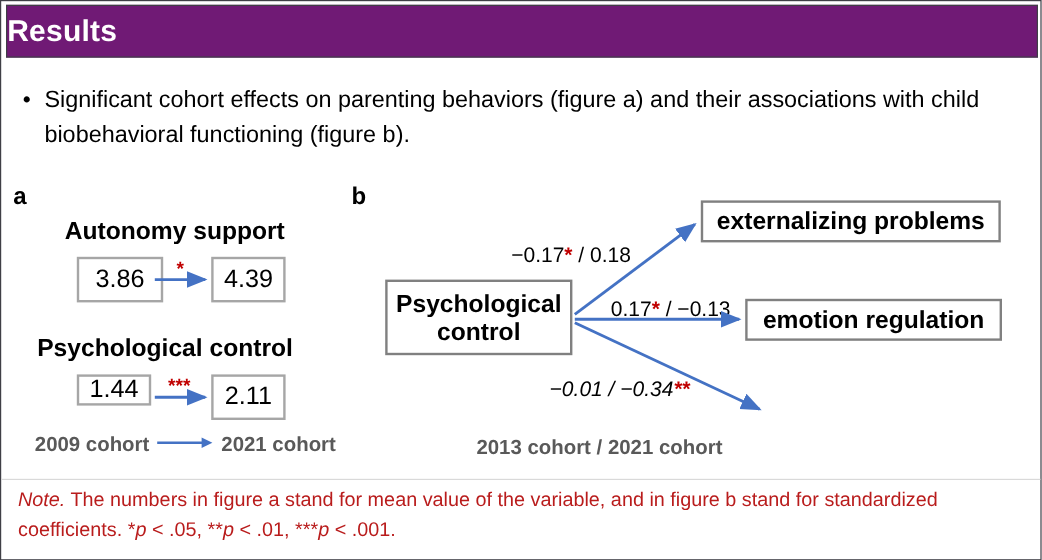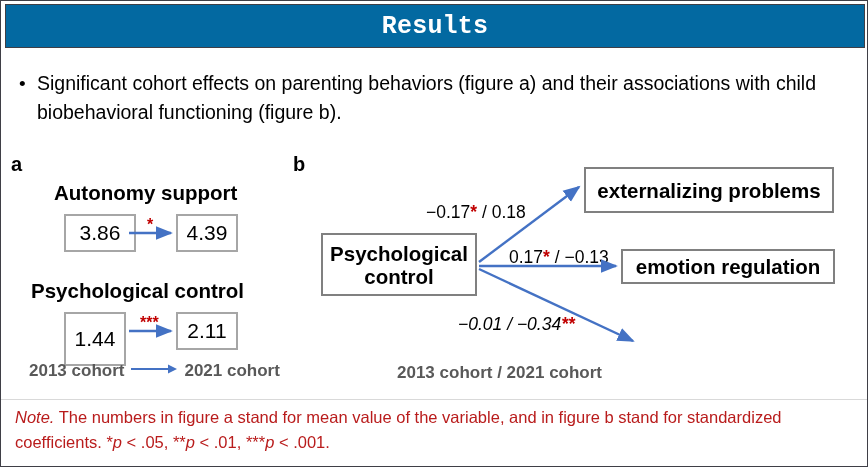--- a/index.html
+++ b/index.html
@@ -26,27 +26,25 @@
     overflow: hidden;
   }
 
   
   .title-bar {
     position: absolute;
     left: 4px;
     top: 3px;
     width: 860px;
     height: 44px;
-    background: #0369a1;
+    background: #701a75;
     border: 1px solid #3f3f46;
     box-sizing: border-box;
     display: flex;
     align-items: center;
-    justify-content: center;
-    font-family: Liberation Mono, monospace;
   }
   .title-text {
     color: #ffffff;
     font-size: 25px;
     font-weight: bold;
     letter-spacing: 0.2px;
     line-height: 1;
   }
 
   
@@ -102,21 +100,21 @@
     background: #ffffff;
     box-sizing: border-box;
     display: flex;
     align-items: center;
     justify-content: center;
     font-size: 21px;
     color: #000;
   }
   #box-a1 { left: 63px;  top: 213px; width: 72px; height: 38px; }
   #box-a2 { left: 175px; top: 213px; width: 62px; height: 38px; }
-  #box-a3 { left: 63px;  top: 311px; width: 62px; height: 54px; }
+  #box-a3 { left: 63px;  top: 311px; width: 62px; height: 26px; }
   #box-a4 { left: 175px; top: 311px; width: 62px; height: 38px; }
 
   .star {
     position: absolute;
     color: #C00000;
     font-size: 16px;
     font-weight: bold;
     letter-spacing: 0px;
     line-height: 1;
   }
@@ -149,21 +147,21 @@
     display: flex;
     align-items: center;
     justify-content: center;
     text-align: center;
     font-weight: bold;
     color: #000;
     font-size: 20.5px;
     line-height: 23px;
   }
   #node-psych { left: 320px; top: 232px; width: 156px; height: 63px; align-items: center; }
-  #node-ext   { left: 583px; top: 166px; width: 250px; height: 46px; }
+  #node-ext   { left: 583px; top: 166px; width: 250px; height: 35px; }
   #node-emo   { left: 620px; top: 248px; width: 214px; height: 35px; }
   #node-vagal { left: 637px; top: 323px; width: 196px; height: 35px; }
 
   .path-label {
     position: absolute;
     font-size: 17.5px;
     color: #000;
     white-space: nowrap;
     line-height: 1;
   }
@@ -233,21 +231,21 @@
   <div class="val-box" id="box-a1">3.86</div>
   <div class="val-box" id="box-a2">4.39</div>
   <div class="star" id="star-a1">*</div>
 
   <div class="fig-a-heading" id="heading-psych">Psychological control</div>
   <div class="val-box" id="box-a3">1.44</div>
   <div class="val-box" id="box-a4">2.11</div>
   <div class="star" id="star-a3">***</div>
 
   <div class="fig-a-legend">
-    <span>2013 cohort</span>
+    <span>2009 cohort</span>
     <span class="legend-arrow">
       <svg width="48" height="14" viewBox="0 0 48 14" aria-hidden="true">
         <line x1="1" y1="7" x2="39" y2="7" stroke="#4472C4" stroke-width="2.2"></line>
         <polygon points="38,2.6 47,7 38,11.4" fill="#4472C4"></polygon>
       </svg>
     </span>
     <span>2021 cohort</span>
   </div>
 
   <div class="node-box" id="node-psych">

